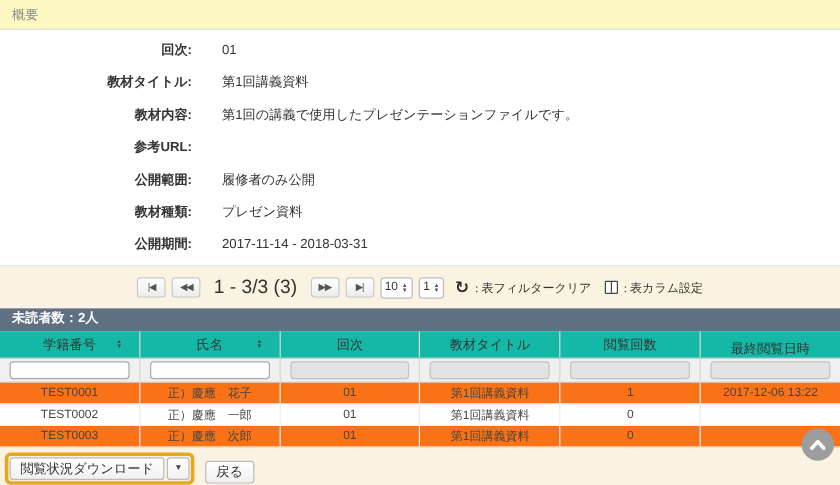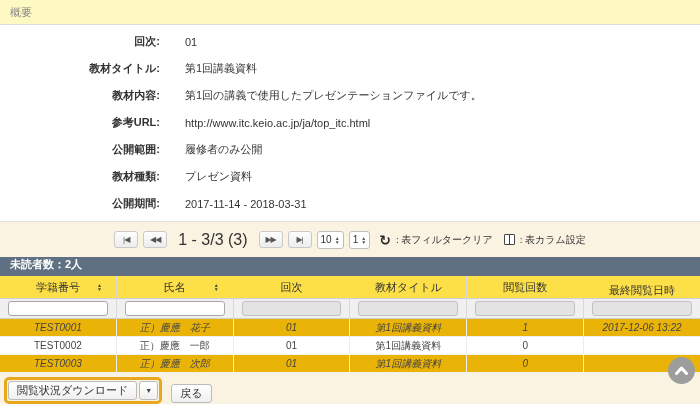--- a/index.html
+++ b/index.html
@@ -45,40 +45,40 @@
     display:inline-block; width:11px; height:11px; border:1px solid #444; border-radius:1px;
     background:linear-gradient(#444,#444) center / 1px 100% no-repeat #fff;
     margin-left:6px; cursor:pointer; flex:none;
   }
 
   
   .unread-bar {
     height:19px; background:#5e7081; color:#fff; font-weight:bold; font-size:11px;
     display:flex; align-items:flex-start; padding-left:10px;
   }
-  .thead { display:flex; height:23px; background:#fde047; border-bottom:1px solid #cfcfcf; }
+  .thead { display:flex; height:23px; background:#14b8a6; border-bottom:1px solid #cfcfcf; }
   .th {
     flex:1 1 0; display:flex; align-items:center; justify-content:center;
     border-right:1px solid #d8d8d8; font-size:11px; color:#333; position:relative;
   }
   .th:last-child { border-right:none;margin-top:6px; }
   .sort-icon {
     position:absolute; right:14px; top:50%; transform:translateY(-50%);
     display:flex; flex-direction:column; line-height:4px; font-size:5px; color:#444; cursor:pointer;
   }
   .filter-row { display:flex; height:20px; background:#f0f0f0; border-bottom:1px solid #cfcfcf; }
   .filter-cell { flex:1 1 0; padding:2px 8px; border-right:1px solid #d8d8d8; }
   .filter-cell:last-child { border-right:none; }
   .filter-cell input {
     width:100%; height:15px; border:1px solid #a9a9a9; border-radius:3px; background:#fff;
     font-size:10px; padding:0 3px; outline:none;
   }
   .filter-cell input[disabled] { background:#e3e3e3; border-color:#c2c2c2; }
   .trow { display:flex; height:18px; background:#fff; border-bottom:1px solid #f0f0f0; }
-  .trow.odd { background:#eab308;font-style:italic; }
+  .trow.odd { background:#f97316; }
   .td {
     flex:1 1 0; display:flex; align-items:center; justify-content:center;
     border-right:1px solid #ececec; font-size:10px; color:#444; overflow:hidden; white-space:nowrap;
   }
   .td:last-child { border-right:none; }
 
   
   .footer { position:relative; height:31px; background:#faf3e2; padding:4px 0 0 4px; display:flex; align-items:flex-start; }
   .hl-box {
     border:3px solid #e8a71e; border-radius:5px; display:inline-flex; align-items:center;
@@ -115,21 +115,20 @@
     <div class="field-row">
       <span class="field-label">教材タイトル:</span>
       <span class="field-value">第1回講義資料</span>
     </div>
     <div class="field-row">
       <span class="field-label">教材内容:</span>
       <span class="field-value">第1回の講義で使用したプレゼンテーションファイルです。</span>
     </div>
     <div class="field-row">
       <span class="field-label">参考URL:</span>
-      <span class="field-value">http://www.itc.keio.ac.jp/ja/top_itc.html</span>
     </div>
     <div class="field-row">
       <span class="field-label">公開範囲:</span>
       <span class="field-value">履修者のみ公開</span>
     </div>
     <div class="field-row">
       <span class="field-label">教材種類:</span>
       <span class="field-value">プレゼン資料</span>
     </div>
     <div class="field-row">

